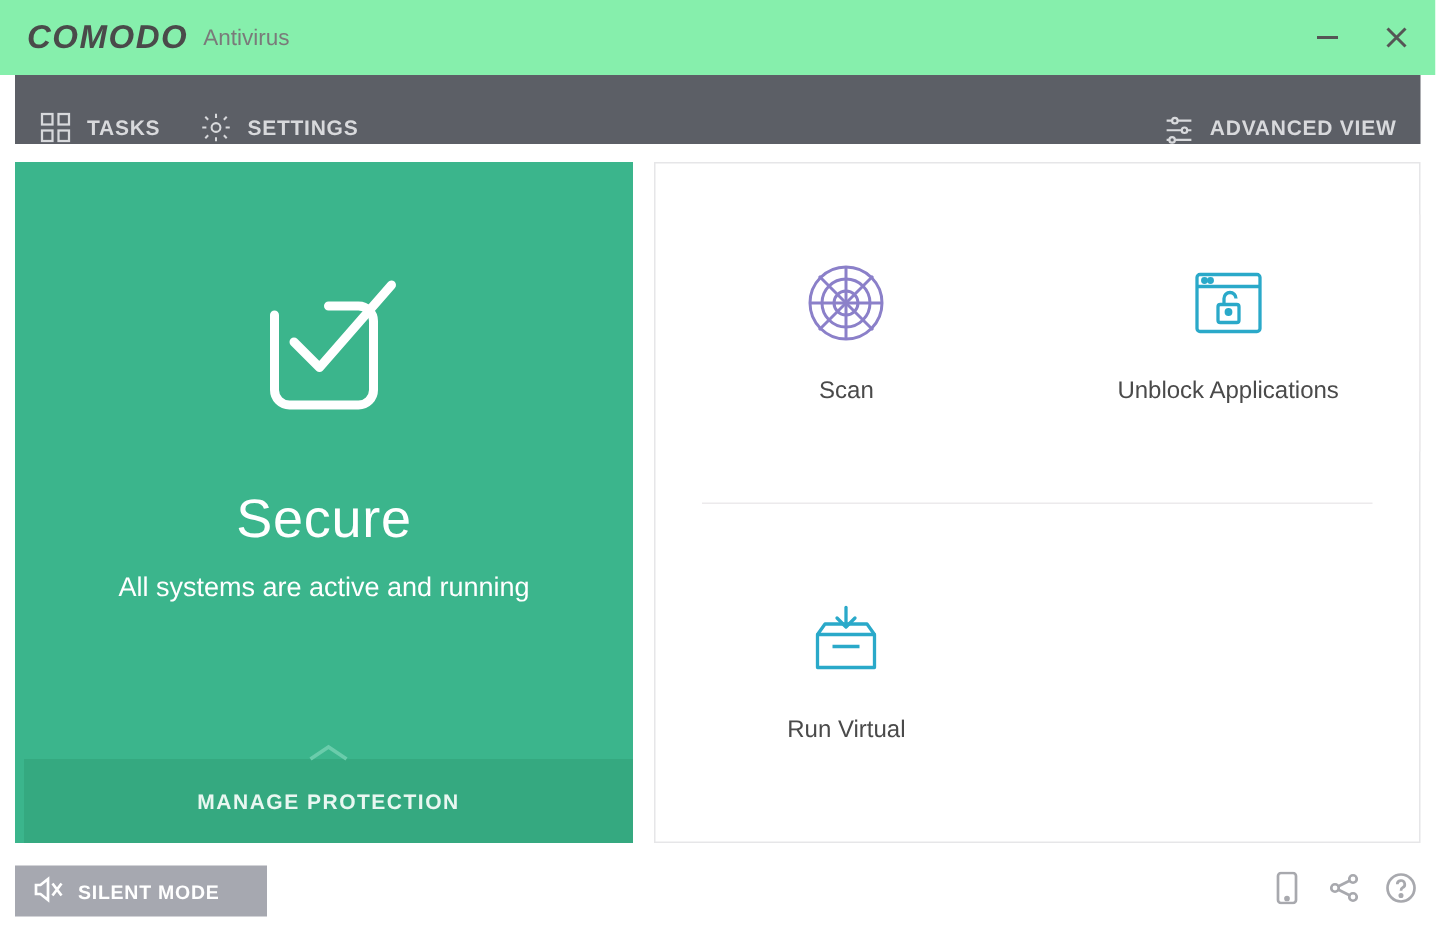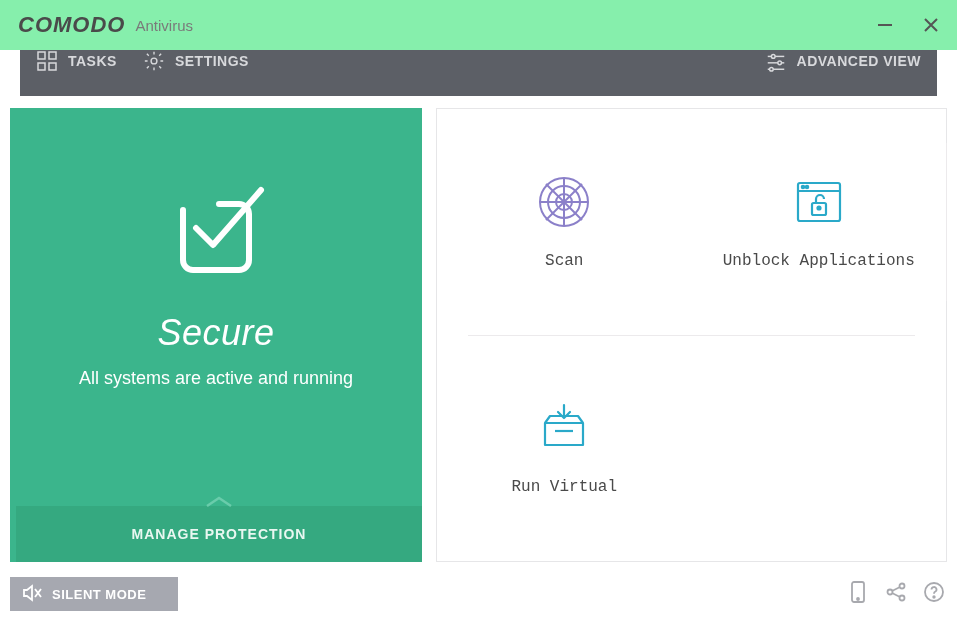--- a/index.html
+++ b/index.html
@@ -44,23 +44,23 @@
       display: flex;
       align-items: center;
       justify-content: center;
       color: #555;
       cursor: pointer;
       font-size: 18px;
     }
     .toolbar {
       background: #5c5f66;
       height: 46px;
-      margin: 0 20px;
-      display: flex;
-      align-items: flex-start;
+      margin: 0 10px;
+      display: flex;
+      align-items: flex-end;
       padding: 0 16px;
       color: #d8d9dc;
     }
     .toolbar-item {
       display: flex;
       align-items: center;
       gap: 10px;
       margin-right: 26px;
       cursor: pointer;
       font-size: 14px;
@@ -92,23 +92,22 @@
       flex-direction: column;
       align-items: center;
       position: relative;
     }
     .check-icon {
       margin-top: 62px;
     }
     .status-title {
       font-size: 36px;
       font-weight: 300;
-      margin-top: 28px;
+      margin-top: 40px;
       letter-spacing: 0.5px;
-      font-style: italic;
     }
     .status-sub {
       font-size: 18px;
       font-weight: 400;
       margin-top: 14px;
     }
     .manage-bar {
       position: absolute;
       bottom: 0;
       left: 6px;
@@ -141,21 +140,20 @@
       background: #fff;
     }
     .tile {
       display: flex;
       flex-direction: column;
       align-items: center;
       justify-content: center;
       gap: 22px;
       cursor: pointer;
       position: relative;
-      font-family: Liberation Mono, monospace;
     }
     .tile:nth-child(1), .tile:nth-child(2) { border-bottom: 1px solid #eceaec; }
     .tile:nth-child(1), .tile:nth-child(3) { border-right: 1px solid #eceaec; align-items: center; }
     .tile:nth-child(1) { border-bottom: 1px solid #eceaec; }
     .tile-label {
       font-size: 16px;
       color: #4a4a4a;
       font-weight: 400;
     }
     .tile-icon {

